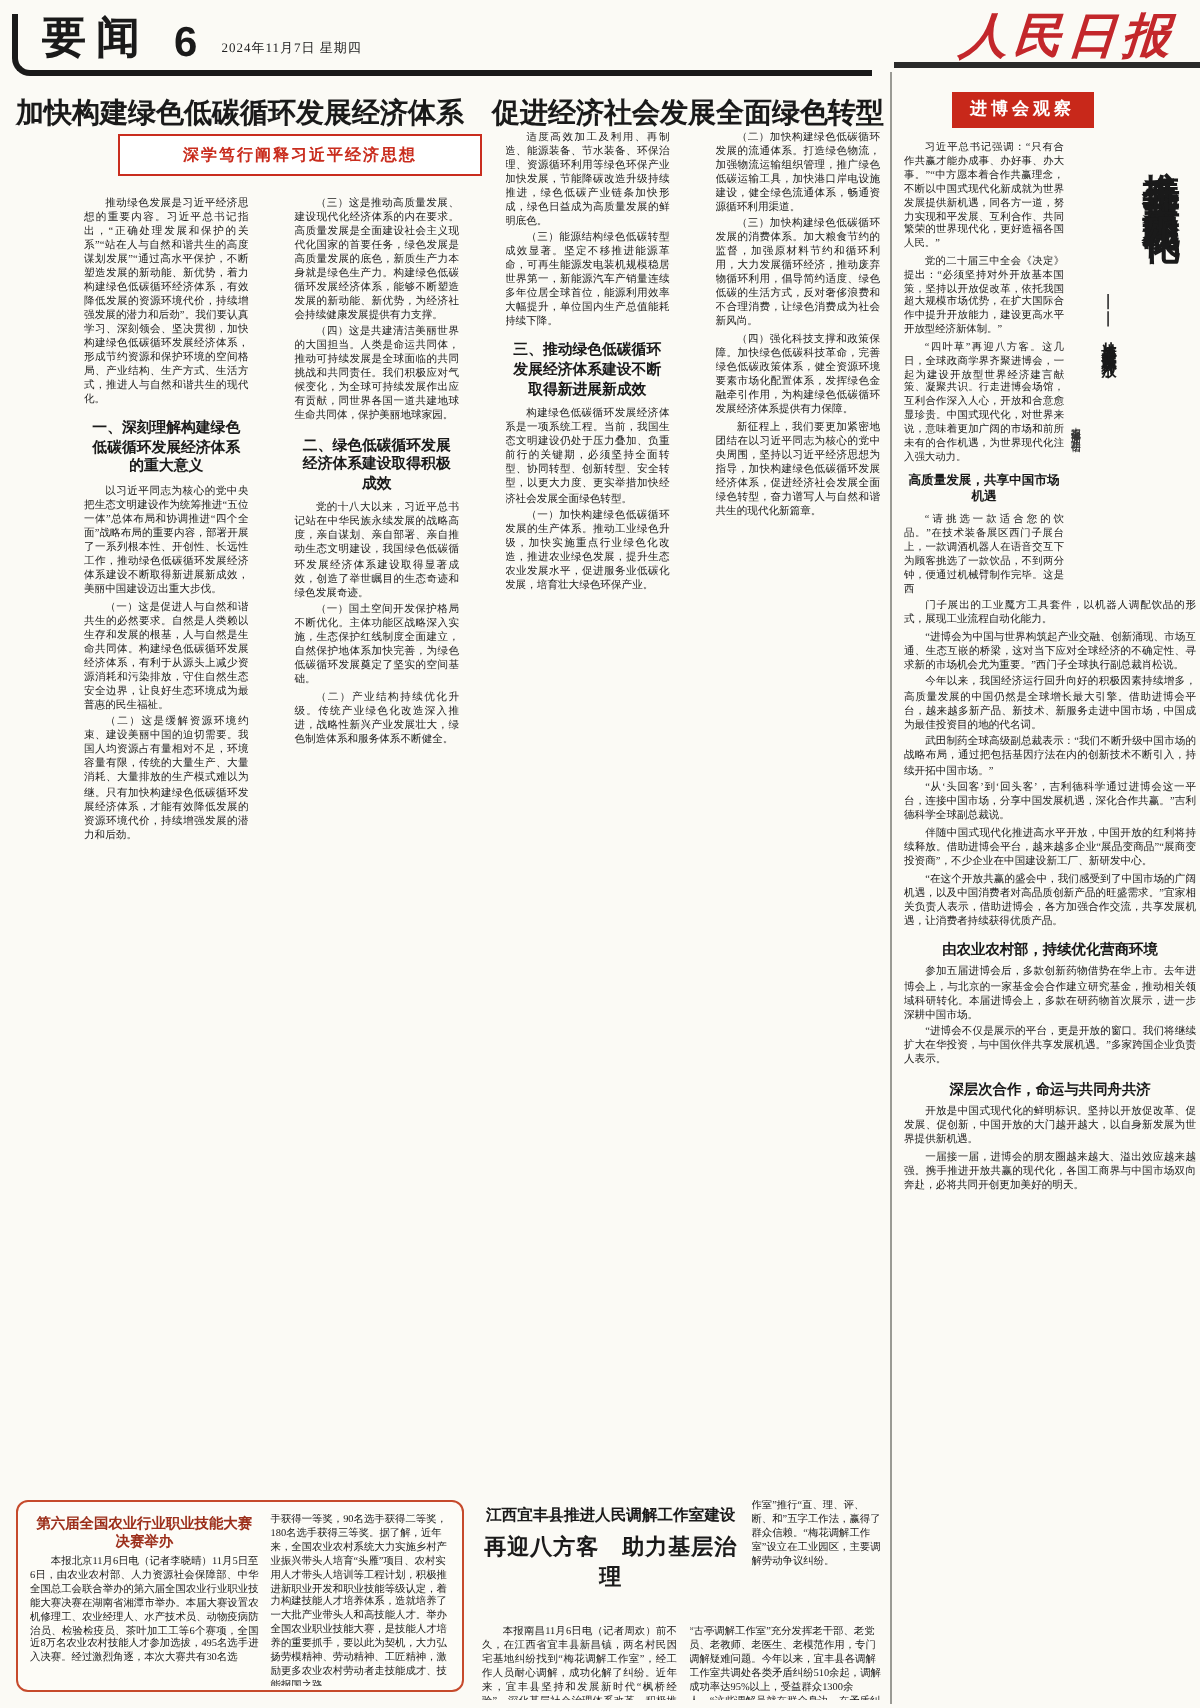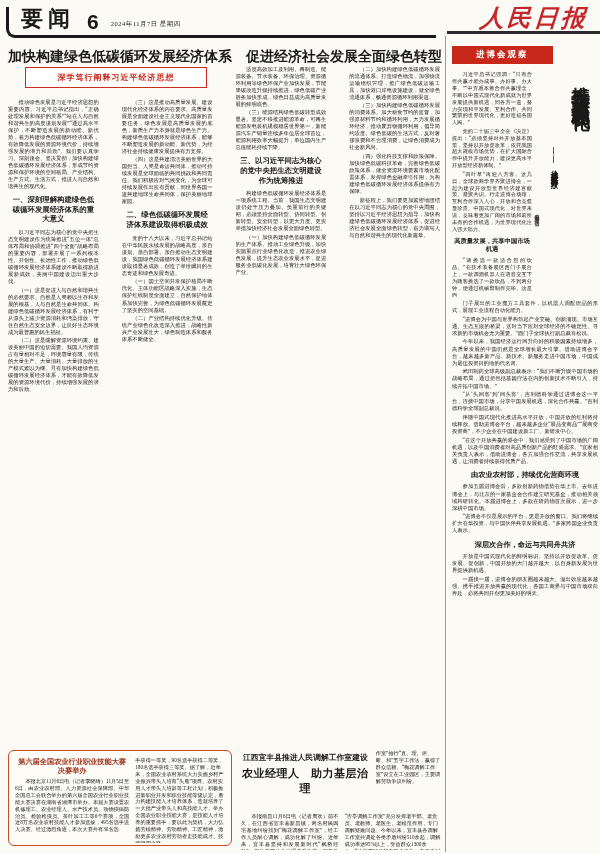--- a/index.html
+++ b/index.html
@@ -16,21 +16,21 @@
   .masthead{position:absolute;right:12px;top:2px;font-weight:700;font-style:italic;
     font-size:24px;color:#c3272b;letter-spacing:3px;font-family:"DejaVu Serif",serif;transform:skewX(-4deg);}
   .rule-right{position:absolute;left:447px;right:0;top:31px;height:2.5px;background:#2a2a2a;}
   .vdiv{position:absolute;left:445px;top:36px;height:816px;width:1px;background:#9a9a94;}
 
   
   .main{position:absolute;left:8px;top:46px;width:432px;}
   .main-headline{font-family:"Liberation Sans",sans-serif;font-weight:700;font-size:14px;
     letter-spacing:0;margin-top:2px;line-height:1.25;white-space:nowrap;}
   .main-byline{font-size:7px;text-align:center;margin:6px 0 7px;letter-spacing:3px;}
-  .main-cols{position:relative;display:flex;gap:23px;height:600px;overflow:hidden;}
+  .main-cols{position:relative;display:flex;gap:23px;height:600px;overflow:hidden;margin-left:34px;}
   .mcol{flex:1 1 0;overflow:hidden;font-size:5.3px;line-height:1.33;}
   .mcol.pad-top{padding-top:33px;}
   .series-box{position:absolute;left:17px;top:1px;width:176px;border:1.6px solid #c92d1e;color:#c92d1e;
     font-family:"Liberation Sans",sans-serif;font-weight:700;font-size:8px;text-align:center;
     padding:4px 2px;letter-spacing:1px;background:#fff;}
   .para{text-indent:2em;text-align:justify;margin:0 0 1.5px;}
   .inhead{font-family:"Liberation Sans",sans-serif;font-weight:700;font-size:7.4px;line-height:1.3;
     text-align:center;margin:5px 3px;text-indent:0;}
 
   
@@ -47,21 +47,21 @@
   .med-headblock{width:66%;}
   .med-kicker{font-family:"Liberation Sans",sans-serif;font-weight:700;font-size:7.8px;text-align:center;margin:2px 0 3px;}
   .med-headline{font-family:"Liberation Sans",sans-serif;font-weight:700;font-size:11px;text-align:center;letter-spacing:.5px;}
   .med-side{width:34%;overflow:hidden;height:38px;}
   .med-cols{display:flex;gap:6px;height:56px;overflow:hidden;}
   .med-col{width:50%;overflow:hidden;}
 
   
   .expo{position:absolute;left:452px;top:38px;width:146px;height:814px;overflow:hidden;}
   .expo-label{display:inline-block;background:#c8281a;color:#fff;font-family:"Liberation Sans",sans-serif;
-    font-weight:700;font-size:8.5px;letter-spacing:2px;padding:3px 24px;margin:8px 0 7px 0;}
+    font-weight:700;font-size:8.5px;letter-spacing:2px;padding:3px 9px;margin:8px 0 7px 24px;}
   .expo-top{display:flex;height:226px;overflow:hidden;}
   .expo-lead{width:80px;font-size:5.2px;line-height:1.33;overflow:hidden;}
   .expo-lead .inhead{font-size:6.3px;margin:4px 1px;}
   .expo-vmid{width:30px;position:relative;}
   .v-subtitle{position:absolute;top:76px;right:3px;writing-mode:vertical-rl;
     font-family:"Liberation Sans",sans-serif;font-weight:700;font-size:7.6px;letter-spacing:1px;}
   .v-byline{position:absolute;top:138px;left:1px;writing-mode:vertical-rl;font-size:5px;color:#333;letter-spacing:.5px;}
   .expo-vtitle{flex:1;display:flex;justify-content:center;}
   .expo-vtitle span{writing-mode:vertical-rl;font-family:"Liberation Sans",sans-serif;font-weight:700;
     font-size:18.5px;letter-spacing:2.5px;line-height:1.1;}
@@ -97,21 +97,21 @@
           <div class="para">（三）这是推动高质量发展、建设现代化经济体系的内在要求。高质量发展是全面建设社会主义现代化国家的首要任务，绿色发展是高质量发展的底色，新质生产力本身就是绿色生产力。构建绿色低碳循环发展经济体系，能够不断塑造发展的新动能、新优势，为经济社会持续健康发展提供有力支撑。</div>
           <div class="para">（四）这是共建清洁美丽世界的大国担当。人类是命运共同体，推动可持续发展是全球面临的共同挑战和共同责任。我们积极应对气候变化，为全球可持续发展作出应有贡献，同世界各国一道共建地球生命共同体，保护美丽地球家园。</div>
           <div class="inhead">二、绿色低碳循环发展经济体系建设取得积极成效</div>
           <div class="para">党的十八大以来，习近平总书记站在中华民族永续发展的战略高度，亲自谋划、亲自部署、亲自推动生态文明建设，我国绿色低碳循环发展经济体系建设取得显著成效，创造了举世瞩目的生态奇迹和绿色发展奇迹。</div>
           <div class="para">（一）国土空间开发保护格局不断优化。主体功能区战略深入实施，生态保护红线制度全面建立，自然保护地体系加快完善，为绿色低碳循环发展奠定了坚实的空间基础。</div>
           <div class="para">（二）产业结构持续优化升级。传统产业绿色化改造深入推进，战略性新兴产业发展壮大，绿色制造体系和服务体系不断健全。</div>
         </div>
       <div class="mcol">
           <div class="para">适度高效加工及利用、再制造、能源装备、节水装备、环保治理、资源循环利用等绿色环保产业加快发展，节能降碳改造升级持续推进，绿色低碳产业链条加快形成，绿色日益成为高质量发展的鲜明底色。</div>
           <div class="para">（三）能源结构绿色低碳转型成效显著。坚定不移推进能源革命，可再生能源发电装机规模稳居世界第一，新能源汽车产销量连续多年位居全球首位，能源利用效率大幅提升，单位国内生产总值能耗持续下降。</div>
-          <div class="inhead">三、以习近平同志为核心的党中央把生态文明建设作为统筹推进</div>
+          <div class="inhead">三、推动绿色低碳循环发展经济体系建设不断取得新进展新成效</div>
           <div class="para">构建绿色低碳循环发展经济体系是一项系统工程。当前，我国生态文明建设仍处于压力叠加、负重前行的关键期，必须坚持全面转型、协同转型、创新转型、安全转型，以更大力度、更实举措加快经济社会发展全面绿色转型。</div>
           <div class="para">（一）加快构建绿色低碳循环发展的生产体系。推动工业绿色升级，加快实施重点行业绿色化改造，推进农业绿色发展，提升生态农业发展水平，促进服务业低碳化发展，培育壮大绿色环保产业。</div>
         </div>
       <div class="mcol">
           <div class="para">（二）加快构建绿色低碳循环发展的流通体系。打造绿色物流，加强物流运输组织管理，推广绿色低碳运输工具，加快港口岸电设施建设，健全绿色流通体系，畅通资源循环利用渠道。</div>
           <div class="para">（三）加快构建绿色低碳循环发展的消费体系。加大粮食节约的监督，加强原材料节约和循环利用，大力发展循环经济，推动废弃物循环利用，倡导简约适度、绿色低碳的生活方式，反对奢侈浪费和不合理消费，让绿色消费成为社会新风尚。</div>
           <div class="para">（四）强化科技支撑和政策保障。加快绿色低碳科技革命，完善绿色低碳政策体系，健全资源环境要素市场化配置体系，发挥绿色金融牵引作用，为构建绿色低碳循环发展经济体系提供有力保障。</div>
           <div class="para">新征程上，我们要更加紧密地团结在以习近平同志为核心的党中央周围，坚持以习近平经济思想为指导，加快构建绿色低碳循环发展经济体系，促进经济社会发展全面绿色转型，奋力谱写人与自然和谐共生的现代化新篇章。</div>
         </div>
     </div>
@@ -122,21 +122,21 @@
       <div class="award-left">
         <div class="award-title">第六届全国农业行业职业技能大赛决赛举办</div>
         <div class="small-text para">本报北京11月6日电（记者李晓晴）11月5日至6日，由农业农村部、人力资源社会保障部、中华全国总工会联合举办的第六届全国农业行业职业技能大赛决赛在湖南省湘潭市举办。本届大赛设置农机修理工、农业经理人、水产技术员、动物疫病防治员、检验检疫员、茶叶加工工等6个赛项，全国近8万名农业农村技能人才参加选拔，495名选手进入决赛。经过激烈角逐，本次大赛共有30名选</div>
       </div>
       <div class="award-right small-text">手获得一等奖，90名选手获得二等奖，180名选手获得三等奖。据了解，近年来，全国农业农村系统大力实施乡村产业振兴带头人培育“头雁”项目、农村实用人才带头人培训等工程计划，积极推进新职业开发和职业技能等级认定，着力构建技能人才培养体系，造就培养了一大批产业带头人和高技能人才。举办全国农业职业技能大赛，是技能人才培养的重要抓手，要以此为契机，大力弘扬劳模精神、劳动精神、工匠精神，激励更多农业农村劳动者走技能成才、技能报国之路。</div>
     </div>
     <div class="med">
       <div class="med-top">
         <div class="med-headblock">
           <div class="med-kicker">江西宜丰县推进人民调解工作室建设</div>
-          <div class="med-headline">农业经理人　助力基层治理</div>
+          <div class="med-headline">再迎八方客　助力基层治理</div>
         </div>
         <div class="med-side small-text">作室”推行“直、理、评、断、和”五字工作法，赢得了群众信赖。“梅花调解工作室”设立在工业园区，主要调解劳动争议纠纷。</div>
       </div>
       <div class="med-cols">
         <div class="med-col small-text para">本报南昌11月6日电（记者周欢）前不久，在江西省宜丰县新昌镇，两名村民因宅基地纠纷找到“梅花调解工作室”，经工作人员耐心调解，成功化解了纠纷。近年来，宜丰县坚持和发展新时代“枫桥经验”，深化基层社会治理体系改革，积极推进人民调解工作室建设，提升服务水平。目前，全县已依规设立16个品牌调解工作室，专兼职调解员达到26名。“梅花调解工</div>
         <div class="med-col small-text">“古亭调解工作室”充分发挥老干部、老党员、老教师、老医生、老模范作用，专门调解疑难问题。今年以来，宜丰县各调解工作室共调处各类矛盾纠纷510余起，调解成功率达95%以上，受益群众1300余人。“这些调解员就在群众身边，在矛盾纠纷调解一线发挥着重要作用，当好了服务老百姓的‘贴心人’，助力基层治理效能提升。”宜丰县委书记说。</div>
       </div>
     </div>
   </div>
 

